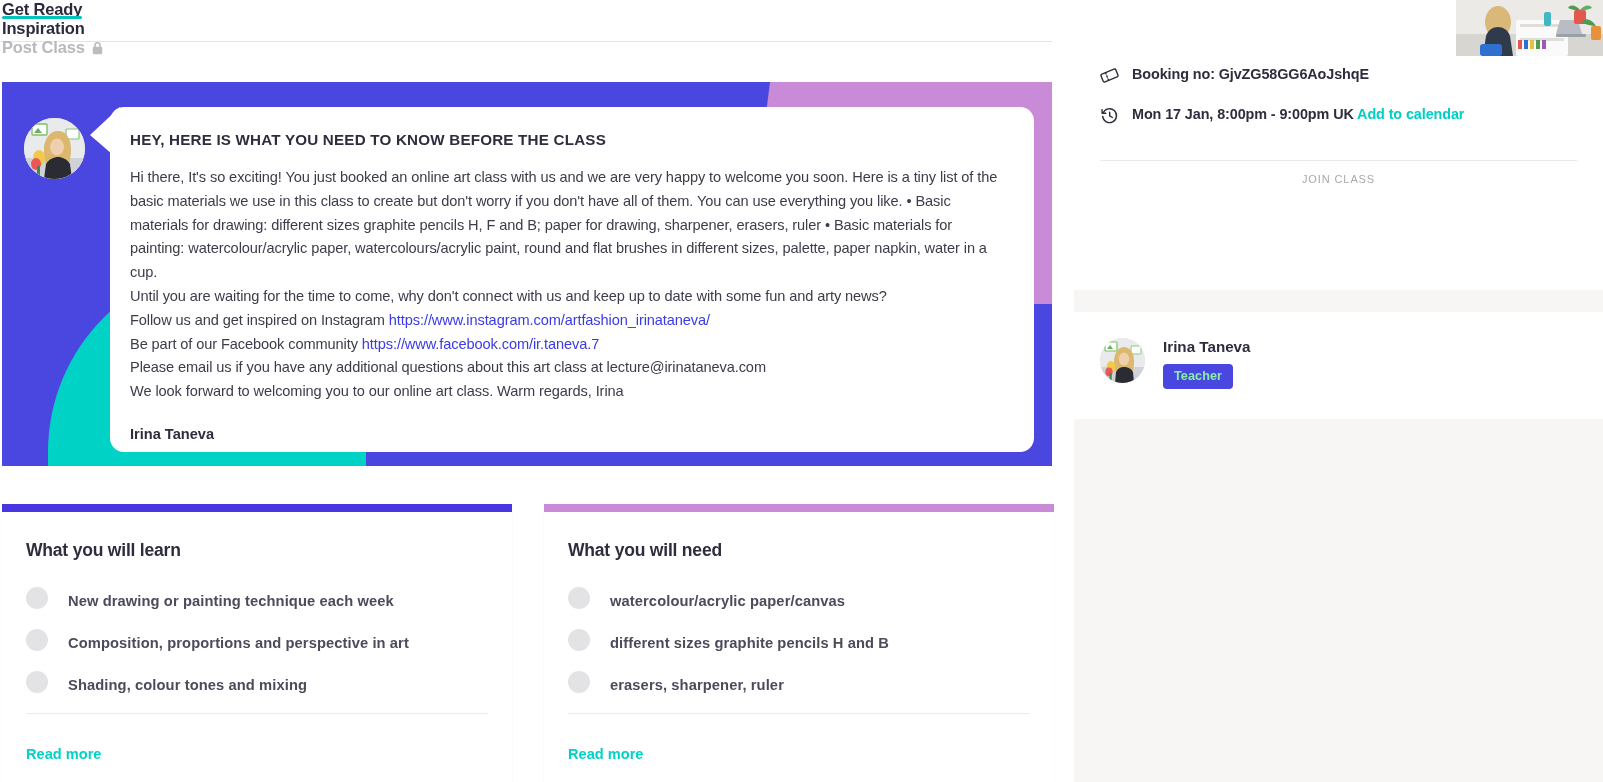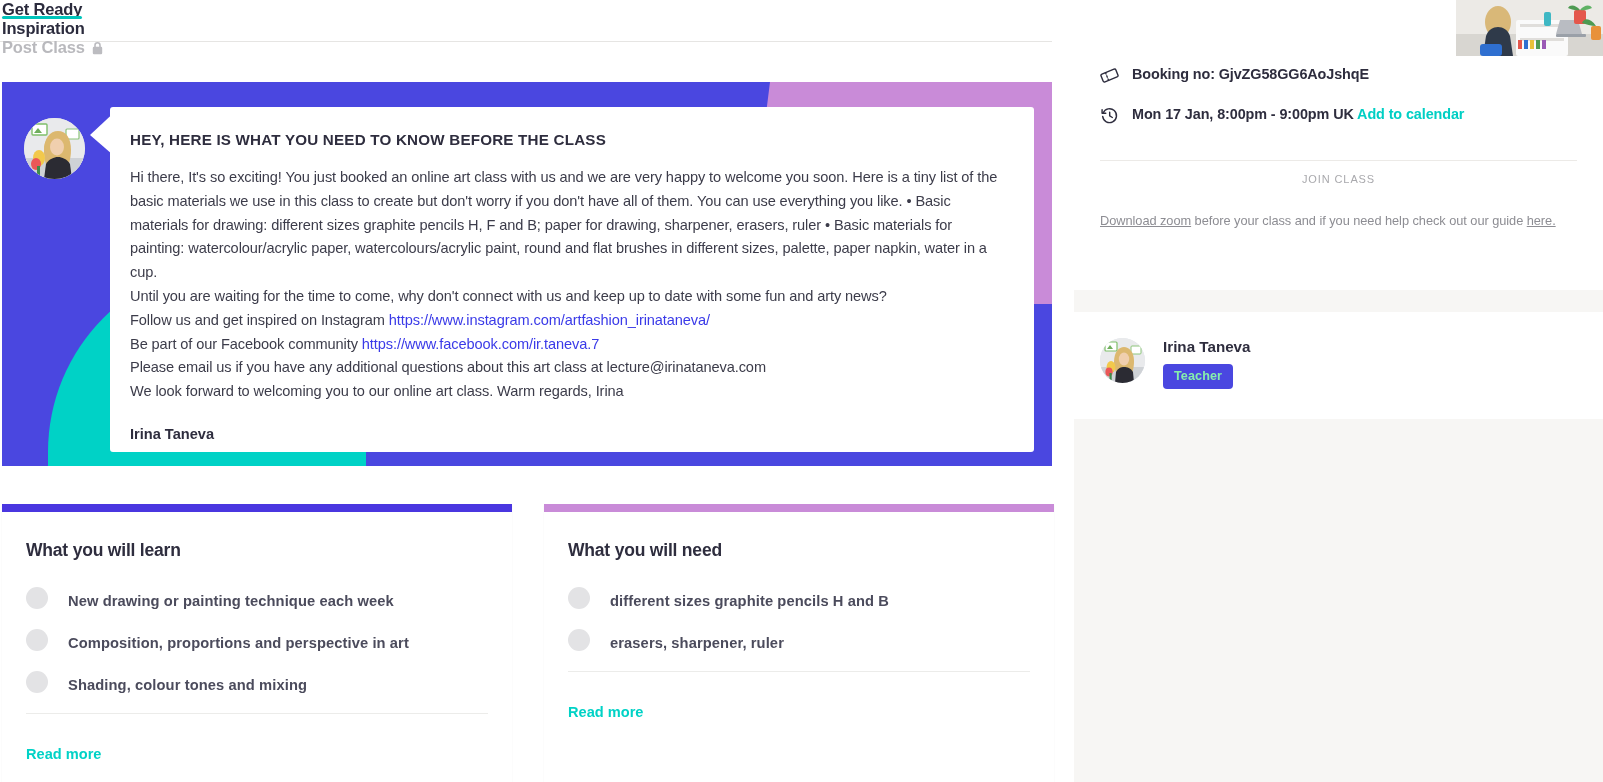--- a/index.html
+++ b/index.html
@@ -100,21 +100,21 @@
     background: #ffffff;
     clip-path: polygon(100% 0, 100% 100%, 0 28px);
     z-index: 2;
   }
   .bubble {
     position: absolute;
     left: 108px; top: 25px;
     right: 18px;
     bottom: 14px;
     background: #ffffff;
-    border-radius: 3px;
+    border-radius: 14px;
     padding: 24px 30px 20px 20px;
     z-index: 3;
   }
   .bubble h2 {
     font-size: 15.2px;
     font-weight: bold;
     color: #2e2d3e;
     letter-spacing: 0.2px;
     margin-bottom: 18px;
   }
@@ -389,20 +389,24 @@
           </div>
           <div class="divider"></div>
         </div>
         <a class="read-more" href="#">Read more</a>
       </div>
 
       <div class="info-card need">
         <div class="topbar"></div>
         <div class="body">
           <h3>What you will need</h3>
+          <div class="bullet-item">
+            <span class="bullet-dot"></span>
+            <span class="bullet-text">watercolour/acrylic paper/canvas</span>
+          </div>
           <div class="bullet-item">
             <span class="bullet-dot"></span>
             <span class="bullet-text">different sizes graphite pencils H and B</span>
           </div>
           <div class="bullet-item">
             <span class="bullet-dot"></span>
             <span class="bullet-text">erasers, sharpener, ruler</span>
           </div>
           <div class="divider"></div>
         </div>
@@ -463,21 +467,20 @@
             <path d="M10.2 6.6V10.4l2.8 1.7" fill="none" stroke="#2e2d3e" stroke-width="1.5" stroke-linecap="round"></path>
           </svg>
         </span>
         <span class="txt"><span>Mon 17 Jan, 8:00pm - 9:00pm UK</span> <a class="cal-link" href="#">Add to calendar</a></span>
       </div>
 
       <div class="card-rule"></div>
 
       <button class="join-btn">JOIN CLASS</button>
 
-      <div class="zoom-note"><a href="#">Download zoom</a><span> before your class and if you need help check out our guide </span><a href="#">here.</a></div>
     </div>
 
     <div class="teacher-card">
       <div class="teacher-avatar">
         <svg width="45" height="45" viewBox="0 0 45 45" aria-hidden="true">
           <rect width="45" height="45" fill="#e9eaec"></rect>
           <rect x="0" y="29" width="45" height="16" fill="#cfd2d6"></rect>
           <rect x="5" y="4" width="12" height="9" rx="1" fill="#ffffff" stroke="#7fbf6a" stroke-width="1.2"></rect>
           <path d="M7 11 l3-4 3 4z" fill="#6fae5c"></path>
           <rect x="31" y="8" width="10" height="8" rx="1" fill="#ffffff" stroke="#8cc47a" stroke-width="1"></rect>

